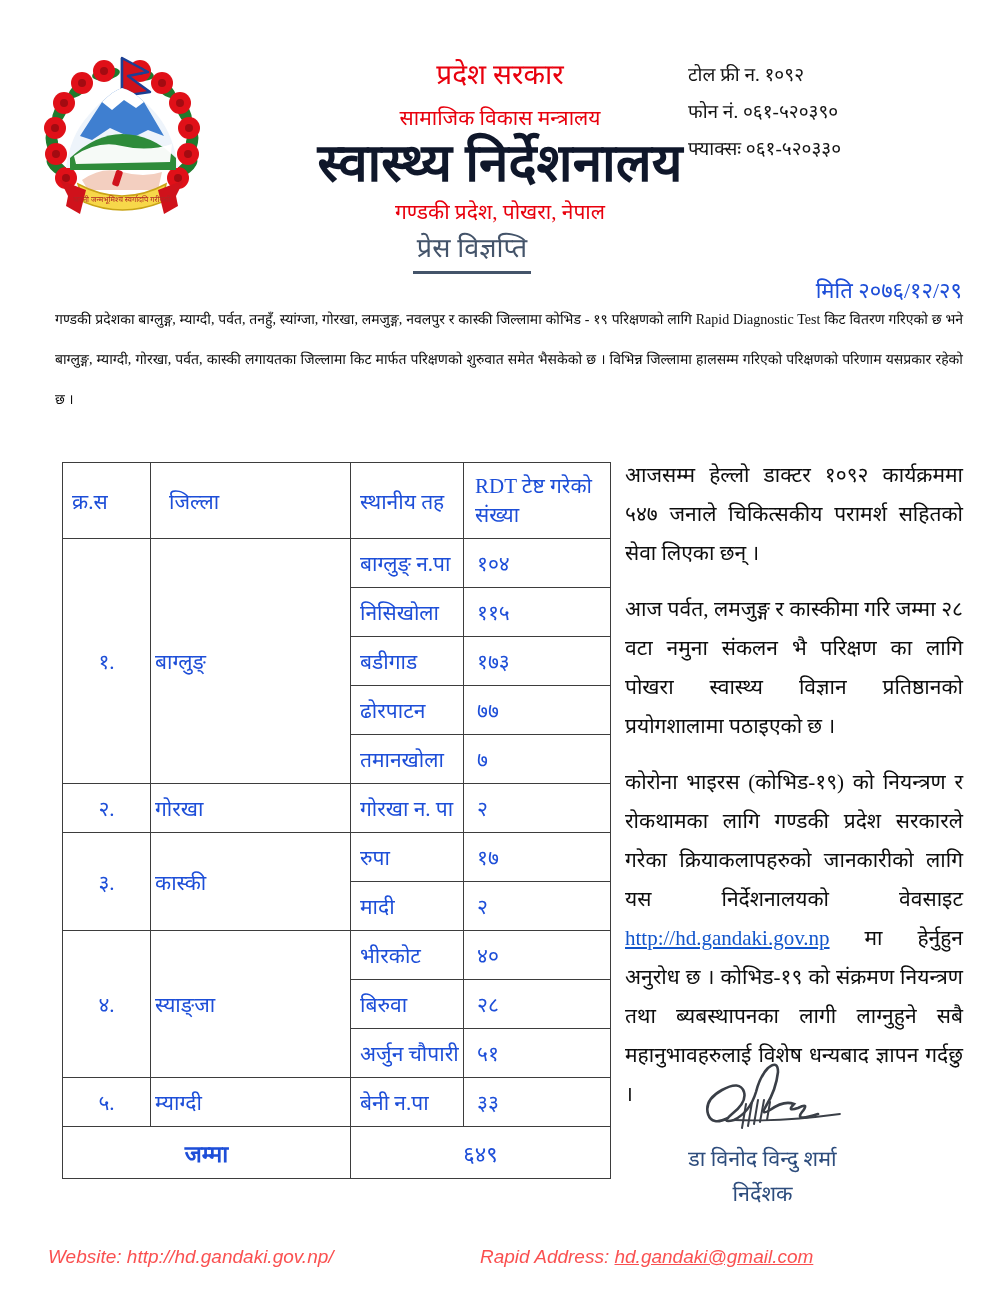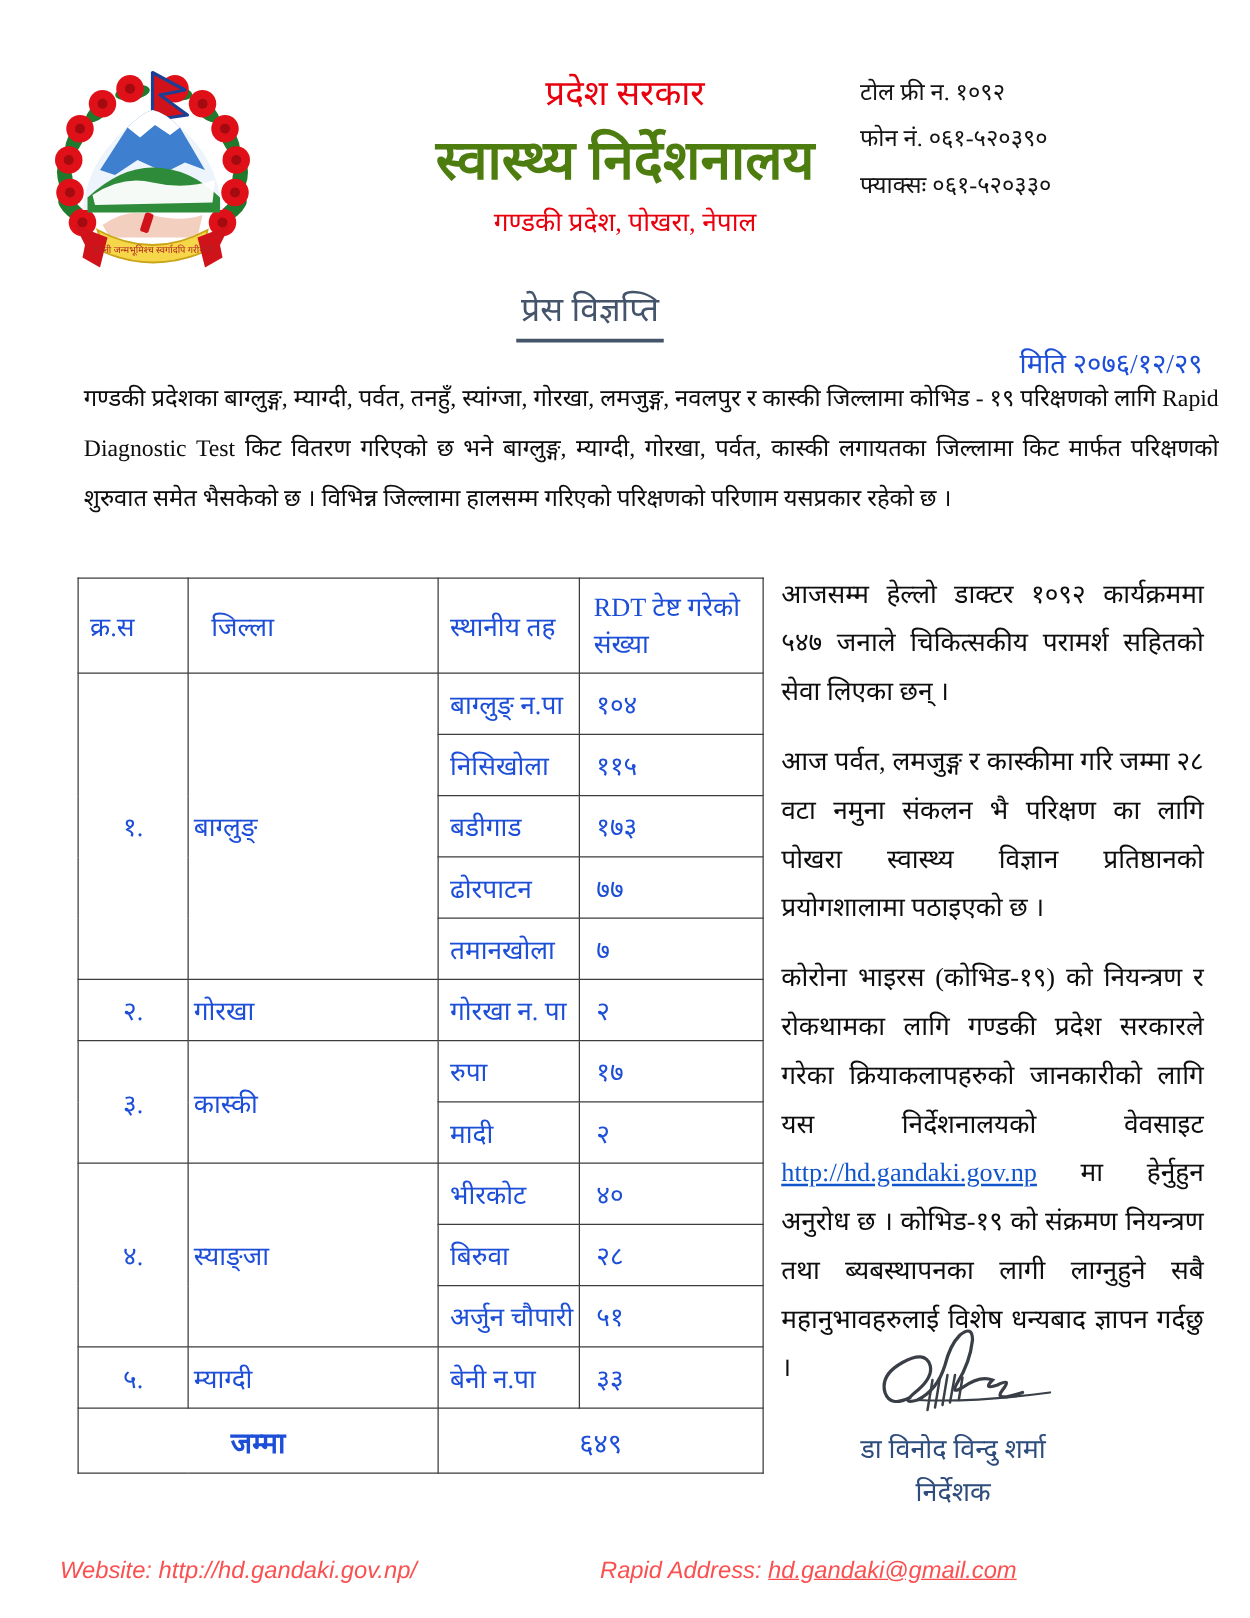--- a/index.html
+++ b/index.html
@@ -8,36 +8,36 @@
     position:relative; width:1000px; height:1294px; margin:0 auto;
     background:#ffffff; overflow:hidden;
     font-family:"Liberation Serif","DejaVu Serif",serif;
     color:#111;
   }
   
   .logo { position:absolute; left:36px; top:50px; width:172px; height:176px; }
   .hdr-center { position:absolute; left:300px; top:54px; width:400px; text-align:center; }
   .hdr-line1 { font-size:28px; color:#e8000d; margin-bottom:11px; }
   .hdr-line2 { font-size:21px; color:#e8000d; margin-bottom:6px; }
-  .hdr-org   { font-size:44px; font-weight:bold; color:#4d7c0f; line-height:52px; }
+  .hdr-org   { font-size:53px; font-weight:bold; color:#0f172a; line-height:52px; }
   .hdr-addr  { font-size:21px; color:#e8000d; margin-top:8px; }
   .hdr-contact { position:absolute; left:688px; top:56px; font-size:19px; line-height:37px; color:#141414; }
   
   .press-title {
     position:absolute; left:0; top:228px; width:944px; text-align:center;
   }
   .press-title span {
     display:inline-block; font-size:27px; color:#44546a;
     border-bottom:3px solid #44546a; padding:0 4px 6px 4px;
   }
   .date-line { position:absolute; right:38px; top:274px; font-size:22px; color:#1d4ed8; }
   
   .intro {
     position:absolute; left:55px; top:300px; width:908px;
-    font-size:19px; line-height:40px; text-align:justify; color:#0d0d0d;margin-left:12px;
+    font-size:14px; line-height:40px; text-align:justify; color:#0d0d0d;
   }
   
   .rdt-table {
     position:absolute; left:62px; top:462px;
     border-collapse:collapse; table-layout:fixed; width:548px;
     font-size:21px; color:#1d4ed8;
   }
   .rdt-table td, .rdt-table th {
     border:1.6px solid #3d3d3d; font-weight:normal; vertical-align:middle;
     overflow:hidden; white-space:nowrap;
@@ -145,20 +145,21 @@
         <path d="M42 134 Q86 158 130 134 L126 152 Q86 168 48 152 Z" fill="#f7d74a" stroke="#c9a417" stroke-width="1.5"></path>
         <path d="M24 130 L50 140 L44 164 L30 156 L32 146 Z" fill="#d0121b"></path>
         <path d="M148 130 L122 140 L128 164 L142 156 L140 146 Z" fill="#d0121b"></path>
         <text x="86" y="152" text-anchor="middle" font-size="7.5" fill="#b22424">जननी जन्मभूमिश्च स्वर्गादपि गरीयसी</text>
       </g>
     </svg>
   </div>
 
   <div class="hdr-center">
     <div class="hdr-line1">प्रदेश सरकार</div>
+    <div class="hdr-line2">सामाजिक विकास मन्त्रालय</div>
     <div class="hdr-org">स्वास्थ्य निर्देशनालय</div>
     <div class="hdr-addr">गण्डकी प्रदेश, पोखरा, नेपाल</div>
   </div>
 
   <div class="hdr-contact">
     <div>टोल फ्री न. १०९२</div>
     <div>फोन नं. ०६१-५२०३९०</div>
     <div>फ्याक्सः ०६१-५२०३३०</div>
   </div>
 

